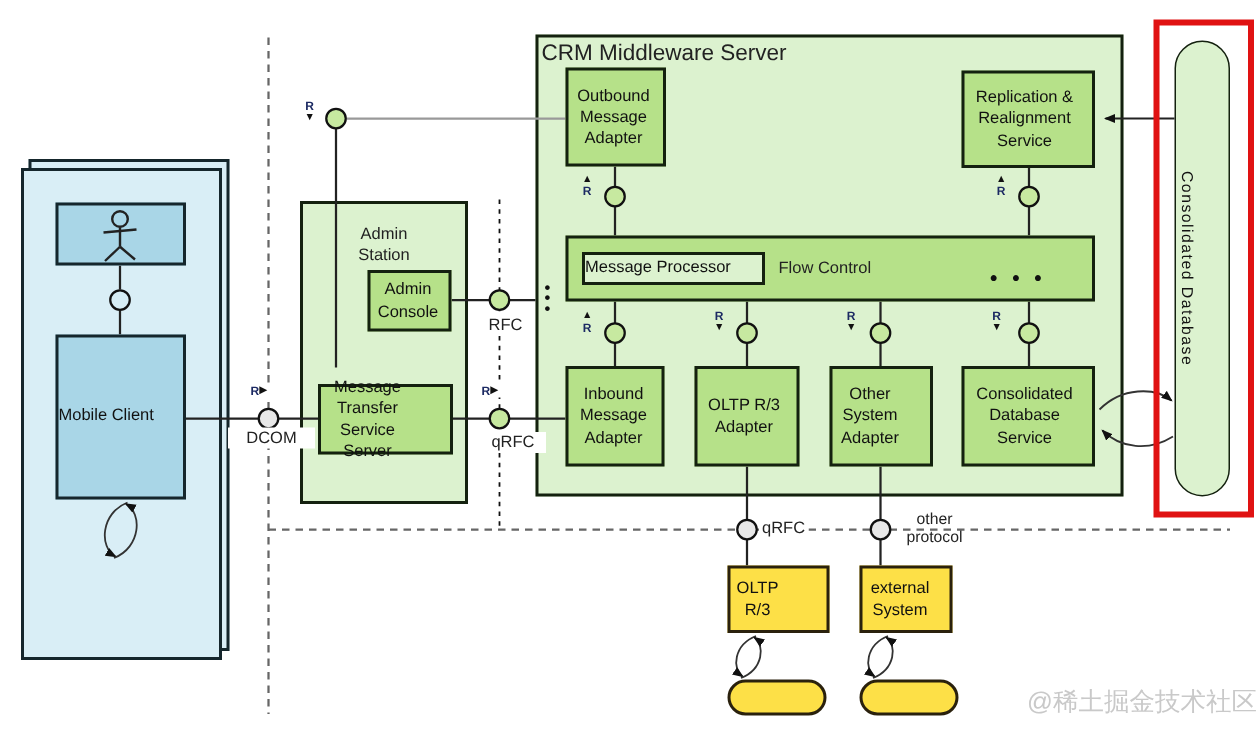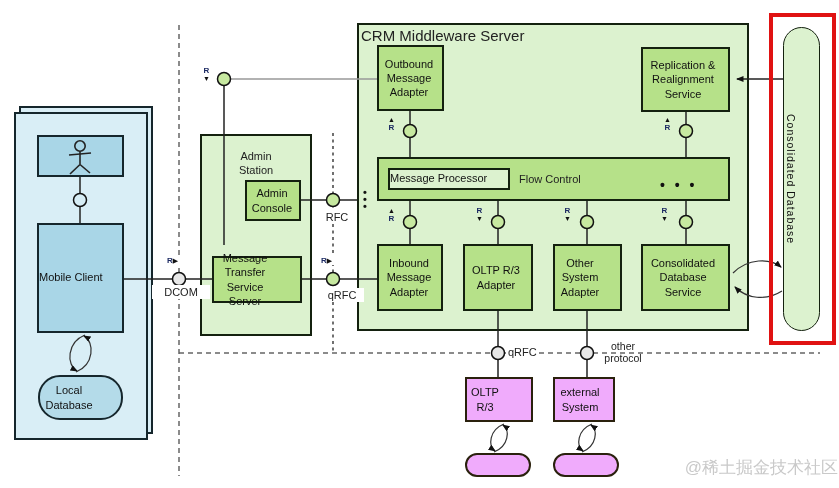--- a/index.html
+++ b/index.html
@@ -11,21 +11,21 @@
   svg.layer{position:absolute;left:0;top:0;width:839px;height:488px;}
   
   .blue-container{background:#d9eef6;border:2px solid #15262c;}
   .green-container{background:#dcf2cf;border:2px solid #14210f;}
   
   .box{display:flex;align-items:center;justify-content:flex-start;text-align:center;
        font-size:11px;line-height:1.22;border:2px solid #14210f;}
   .green-box{background:#b6e189;}
   .light-green{background:#dcf2cf;}
   .blue-box{background:#a9d6e7;border-color:#15262c;}
-  .tan-box{background:#f0abfc;border-color:#2a210d;}
+  .tan-box{background:#fde047;border-color:#2a210d;margin-left:20px;}
   .stadium{border-radius:22px;}
   .small-stadium{border-radius:12px;}
   .lbl{position:absolute;font-size:11px;color:#222;white-space:nowrap;}
   .wrap{white-space:normal;text-align:center;line-height:1.3;}
   .whitebg{background:#fff;padding:0 2px;}
   .vertical-text{writing-mode:vertical-rl;text-align:center;font-size:10.5px;letter-spacing:1px;}
   .rmark{position:absolute;display:flex;flex-direction:column;align-items:center;
          font-size:7px;line-height:8px;color:#111;}
   .rmark .r{font-weight:bold;font-size:8px;color:#1c2a63;}
   .rmark.row{flex-direction:row;line-height:9px;}
@@ -68,23 +68,20 @@
       <line x1="686" y1="201" x2="686" y2="244"></line>
       <line x1="498" y1="311" x2="498" y2="377"></line>
       <line x1="587" y1="311" x2="587" y2="377"></line>
     </g>
   </svg>
 
   <div class="abs box blue-box z3" style="left:37px;top:135px;width:87px;height:42px;"></div>
   <div class="abs box blue-box z3" style="left:37px;top:223px;width:87px;height:110px;">
     <span>Mobile Client</span>
   </div>
-  <div class="abs box blue-box stadium z3" style="left:38px;top:375px;width:85px;height:45px;background:#b4dbe9;">
-    <span class="wrap" style="width:58px;">Local Database</span>
-  </div>
 
   <div class="abs box green-box z3" style="left:245px;top:180px;width:56px;height:41px;">
     <span class="wrap" style="width:50px;">Admin Console</span>
   </div>
   <div class="abs box green-box z3" style="left:212px;top:256px;width:90px;height:47px;">
     <span class="wrap" style="width:62px;">Message Transfer Service Server</span>
   </div>
 
   <div class="abs box green-box z3" style="left:377px;top:45px;width:67px;height:66px;">
     <span class="wrap" style="width:60px;">Outbound Message Adapter</span>

